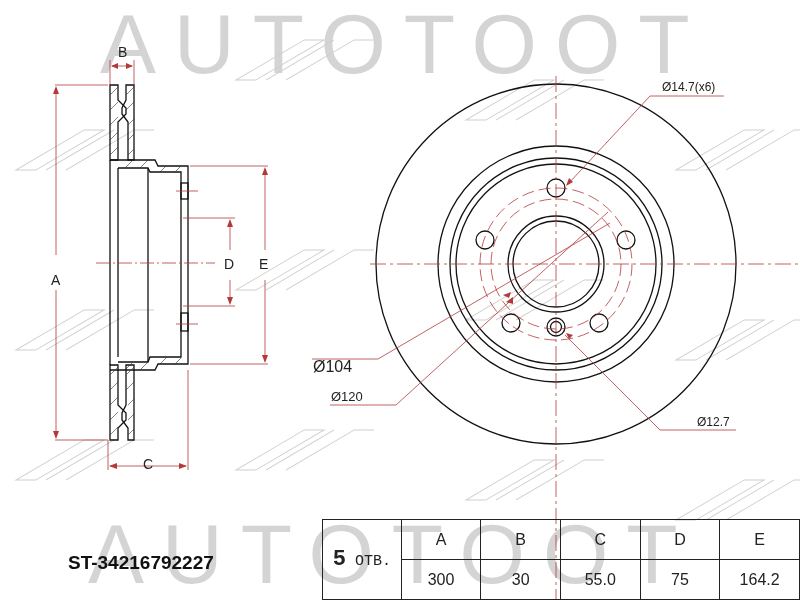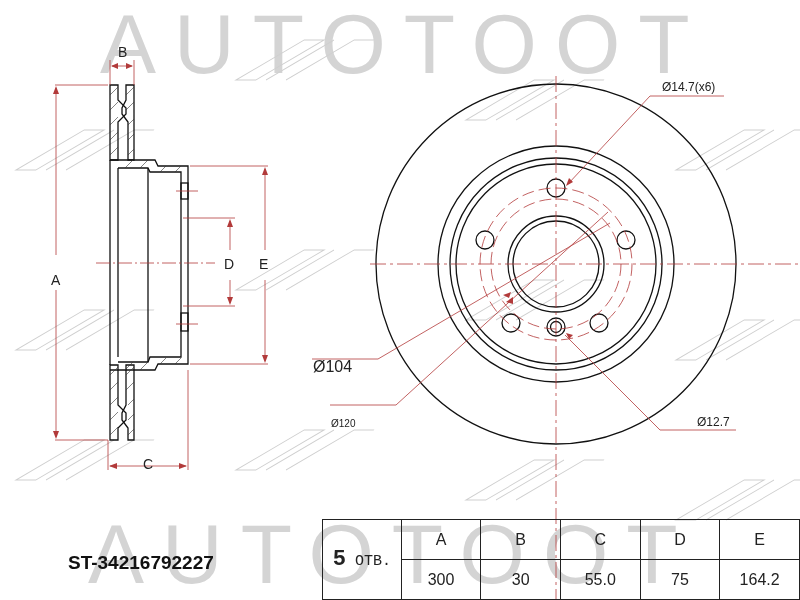--- a/index.html
+++ b/index.html
@@ -186,21 +186,21 @@
 </svg>
 
 <div class="lbl" style="left:118px;top:44px;">B</div>
 <div class="lbl" style="left:51px;top:272px;">A</div>
 <div class="lbl" style="left:143px;top:456px;">C</div>
 <div class="lbl" style="left:224px;top:256px;">D</div>
 <div class="lbl" style="left:259px;top:256px;">E</div>
 
 <div class="lbl" style="left:662px;top:80px;font-size:12px;text-align:center;">Ø14.7(x6)</div>
 <div class="lbl" style="left:313px;top:358px;font-size:16px;">Ø104</div>
-<div class="lbl" style="left:331px;top:389px;font-size:10px;margin-top:29px;">Ø120</div>
+<div class="lbl" style="left:331px;top:389px;font-size:13px;">Ø120</div>
 <div class="lbl" style="left:697px;top:415px;font-size:12px;">Ø12.7</div>
 
 <div class="part-no">ST-34216792227</div>
 
 <table class="spec">
   <tbody>
       <tr>
     <td class="holes" rowspan="2"><b>5</b> <span>ОТВ.</span></td>
     <td class="col">A</td>
     <td class="col">B</td>

